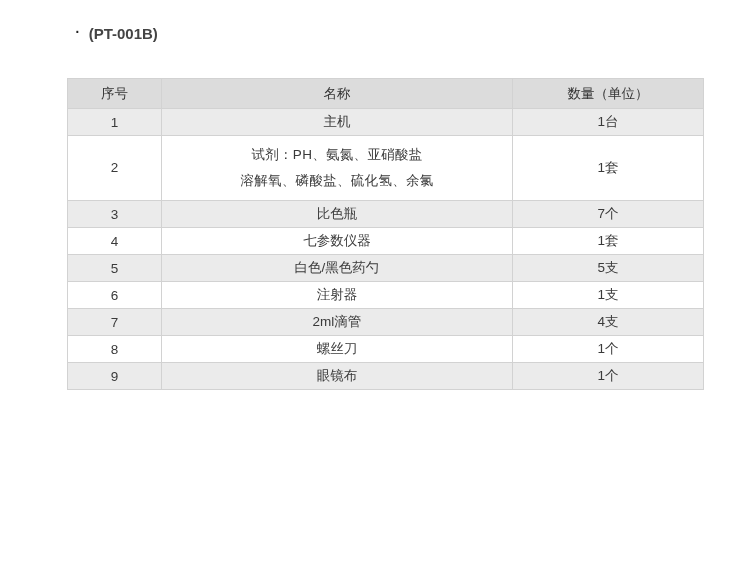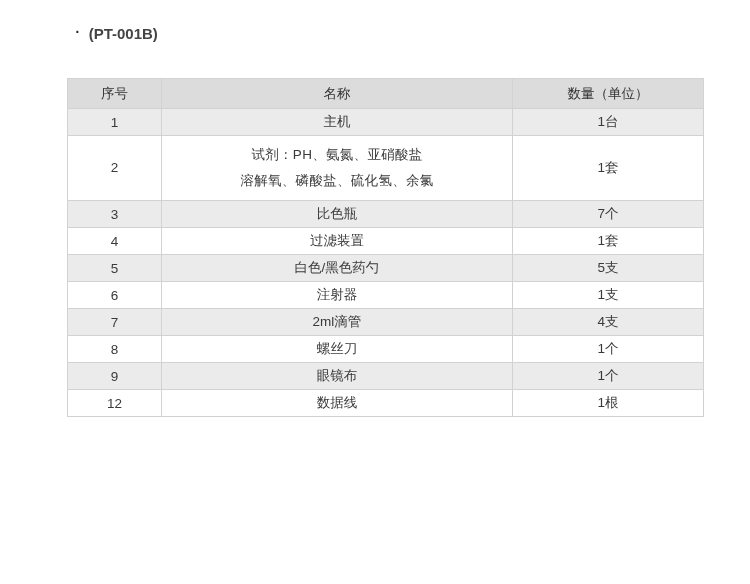--- a/index.html
+++ b/index.html
@@ -131,21 +131,21 @@
         </td>
         <td class="reagent-cell">1套</td>
       </tr>
       <tr class="shade">
         <td class="row-normal">3</td>
         <td class="row-normal">比色瓶</td>
         <td class="row-normal">7个</td>
       </tr>
       <tr class="plain">
         <td class="row-normal">4</td>
-        <td class="row-normal">过滤装置</td>
+        <td class="row-normal">七参数仪器</td>
         <td class="row-normal">1套</td>
       </tr>
       <tr class="shade">
         <td class="row-normal">5</td>
         <td class="row-normal">白色/黑色药勺</td>
         <td class="row-normal">5支</td>
       </tr>
       <tr class="plain">
         <td class="row-normal">6</td>
         <td class="row-normal">注射器</td>
@@ -159,21 +159,16 @@
       <tr class="plain">
         <td class="row-normal">8</td>
         <td class="row-normal">螺丝刀</td>
         <td class="row-normal">1个</td>
       </tr>
       <tr class="shade">
         <td class="row-normal">9</td>
         <td class="row-normal">眼镜布</td>
         <td class="row-normal">1个</td>
       </tr>
-      <tr class="plain">
-        <td class="row-normal">12</td>
-        <td class="row-normal">数据线</td>
-        <td class="row-normal">1根</td>
-      </tr>
     </tbody>
   </table>
 
 </div>
 
 </body></html>

